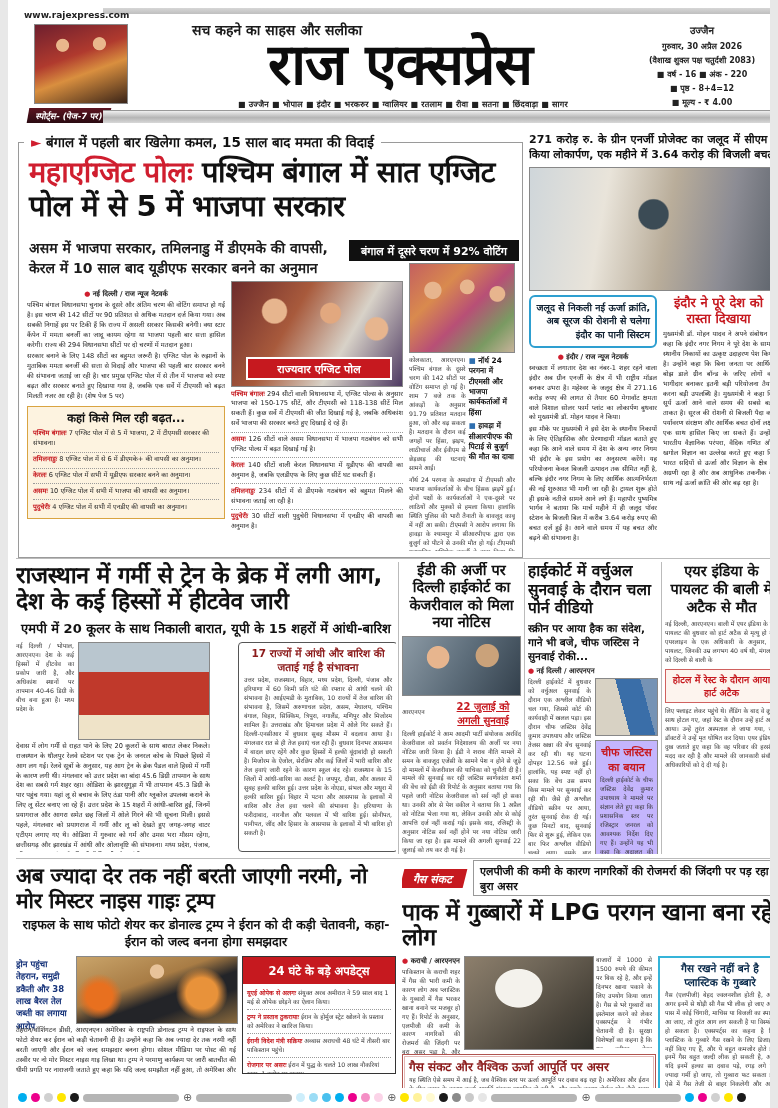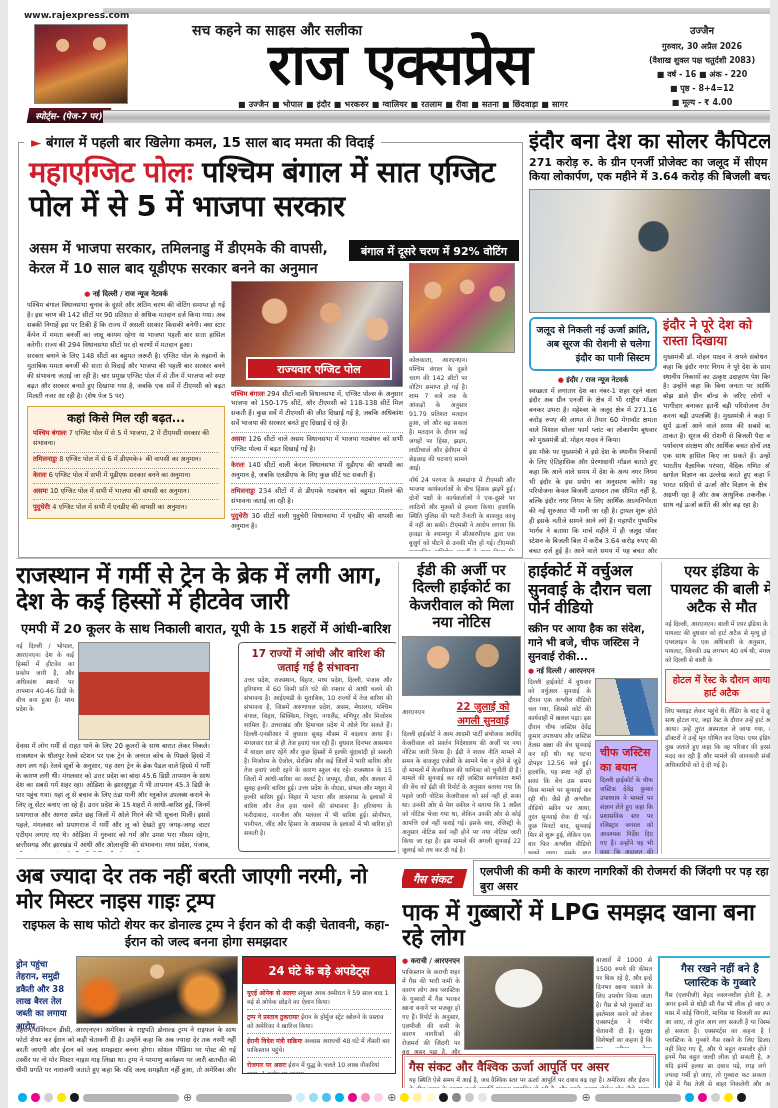--- a/index.html
+++ b/index.html
@@ -65,21 +65,21 @@
      radial-gradient(ellipse at 42% 34%,#f4f2ec 0 22%,rgba(0,0,0,0) 23%),
      linear-gradient(140deg,#8d7f6c 0%,#6f6658 35%,#4c463c 70%,#30302a 100%);}
   .ph-label{position:absolute;left:8%;bottom:6px;width:84%;background:#c6191f;color:#fff;
      font-size:11px;font-weight:bold;text-align:center;padding:2px 0;border:2px solid #fff;}
   .item-lbl{font-weight:bold;color:#c6191f;}
   .rule-item{border-bottom:1px dotted #9a9a9a;padding:2.5px 0;}
   .leadsbox{background:#fdf3e0;border:1px solid #d9a441;padding:3px 5px;}
   .leadsbox h4{margin:0 0 2px 0;font-size:11.5px;text-align:center;color:#111;}
   .bluebox{border:2px solid #2e9fd0;border-radius:6px;background:#fff;
      font-size:9.5px;font-weight:bold;text-align:right;line-height:1.45;padding:4px 5px;color:#123;}
-  .redhead{color:#c6191f;font-weight:800;text-align:left;}
+  .redhead{color:#c6191f;font-weight:800;text-align:center;}
   .box17{border:1px solid #555;border-radius:4px;padding:3px 5px;background:#fff;}
   .box17 h4{margin:0 0 2px;font-size:10.5px;text-align:center;color:#8c1b1b;}
   .cjbox{border:1px solid #888;padding:3px 4px;background:#c4b5fd;}
   .redline{color:#c6191f;font-weight:800;text-decoration:underline;text-align:center;}
   .pilotbox{border:1.5px solid #d0615f;background:#fdf4ee;color:#c6191f;
      font-size:9.5px;font-weight:bold;text-align:center;padding:3px;}
   .updates{border:1.5px solid #333;background:#fff;}
   .updates .uh{background:#c6191f;color:#fff;font-size:11.5px;font-weight:bold;text-align:center;padding:6px 0;}
   .gastab{background:#c6191f;color:#fff;font-size:11px;font-weight:bold;padding:2px 12px;
      transform:skewX(-14deg);display:inline-block;}
@@ -159,27 +159,30 @@
       <div class="tiny rule-item jt"><span class="item-lbl">असमः</span> <span>126 सीटों वाले असम विधानसभा में भाजपा गठबंधन को सभी एग्जिट पोल्स में बढ़त दिखाई गई है।</span></div>
       <div class="tiny rule-item jt"><span class="item-lbl">केरलः</span> <span>140 सीटों वाली केरल विधानसभा में यूडीएफ की वापसी का अनुमान है, जबकि एलडीएफ के लिए कुछ सीटें घट सकती हैं।</span></div>
       <div class="tiny rule-item jt"><span class="item-lbl">तमिलनाडुः</span> <span>234 सीटों में से डीएमके गठबंधन को बहुमत मिलने की संभावना जताई जा रही है।</span></div>
       <div class="tiny jt" style="padding:2.5px 0;"><span class="item-lbl">पुदुचेरीः</span> <span>30 सीटों वाली पुदुचेरी विधानसभा में एनडीए की वापसी का अनुमान है।</span></div>
     </div>
 
     <div class="abs" style="left:390px;top:120px;width:106px;height:288px;overflow:hidden;">
       <div class="ph ph-voters" style="height:88px;"></div>
       <div style="display:flex;gap:3px;margin-top:3px;">
         <div class="tiny2 jt" style="width:55%;">कोलकाता, आरएनएन। पश्चिम बंगाल के दूसरे चरण की 142 सीटों पर वोटिंग समाप्त हो गई है। शाम 7 बजे तक के आंकड़ों के अनुसार 91.79 प्रतिशत मतदान हुआ, जो और बढ़ सकता है। मतदान के दौरान कई जगहों पर हिंसा, झड़प, लाठीचार्ज और ईवीएम से छेड़छाड़ की घटनाएं सामने आईं।</div>
+        <div style="width:45%;">
+          <div class="sq-bullet" style="margin-bottom:3px;">नॉर्थ 24 परगना में टीएमसी और भाजपा कार्यकर्ताओं में हिंसा</div>
+          <div class="sq-bullet">हावड़ा में सीआरपीएफ की पिटाई से बुजुर्ग की मौत का दावा</div>
+        </div>
       </div>
       <div class="tiny2 jt" style="margin-top:3px;">नॉर्थ 24 परगना के अमडांगा में टीएमसी और भाजपा कार्यकर्ताओं के बीच हिंसक झड़पें हुईं। दोनों पक्षों के कार्यकर्ताओं ने एक-दूसरे पर लाठियों और मुक्कों से हमला किया। हालांकि स्थिति पुलिस की भारी तैनाती के बावजूद काबू में नहीं आ सकी। टीएमसी ने आरोप लगाया कि हावड़ा के श्यामपुर में सीआरपीएफ द्वारा एक बुजुर्ग को पीटने से उनकी मौत हो गई। टीएमसी महासचिव अभिषेक बनर्जी ने दावा किया कि बुजुर्ग अपने बेटे के साथ मतदान करने गए थे, तभी केंद्रीय बलों ने उन्हें धक्का दिया और बाद में पिटाई कर दी। अस्पताल ले जाने पर उन्हें मृत घोषित कर दिया गया। आज जिन 142 सीटों पर मतदान हुआ, उनमें से 123 सीटों पर टीएमसी ने 2021 के विधानसभा चुनाव में जीत हासिल की थी। पहले चरण में 152 सीटों पर 23 अप्रैल को रिकॉर्ड 93 प्रतिशत मतदान हुआ था। 4 मई को सभी 254 विधानसभा सीटों के परिणाम घोषित होंगे।</div>
     </div>
   </div>
 
   <div class="abs" style="left:521px;top:130px;width:249px;height:426px;overflow:hidden;">
-    <div class="bold" style="font-size:20.5px;line-height:1.1;">इंदौर बना देश का सोलर कैपिटल</div>
     <div class="bold jt" style="font-size:11px;line-height:1.35;margin-top:3px;">271 करोड़ रु. के ग्रीन एनर्जी प्रोजेक्ट का जलूद में सीएम ने किया लोकार्पण, एक महीने में 3.64 करोड़ की बिजली बचत</div>
     <div class="ph ph-solar" style="height:122px;margin-top:4px;"></div>
     <div style="display:flex;gap:6px;margin-top:4px;">
       <div style="width:128px;">
         <div class="bluebox">जलूद से निकली नई ऊर्जा क्रांति, अब सूरज की रोशनी से चलेगा इंदौर का पानी सिस्टम</div>
         <div class="byline" style="margin-top:4px;">इंदौर / राज न्यूज नेटवर्क</div>
         <div class="tiny jt" style="margin-top:3px;">स्वच्छता में लगातार देश का नंबर-1 शहर रहने वाला इंदौर अब ग्रीन एनर्जी के क्षेत्र में भी राष्ट्रीय मॉडल बनकर उभरा है। महेश्वर के जलूद क्षेत्र में 271.16 करोड़ रुपए की लागत से तैयार 60 मेगावॉट क्षमता वाले विशाल सोलर फार्म प्लांट का लोकार्पण बुधवार को मुख्यमंत्री डॉ. मोहन यादव ने किया।</div>
         <div class="tiny jt" style="margin-top:2px;height:130px;overflow:hidden;">इस मौके पर मुख्यमंत्री ने इसे देश के स्थानीय निकायों के लिए ऐतिहासिक और प्रेरणादायी मॉडल बताते हुए कहा कि आने वाले समय में देश के अन्य नगर निगम भी इंदौर के इस प्रयोग का अनुसरण करेंगे। यह परियोजना केवल बिजली उत्पादन तक सीमित नहीं है, बल्कि इंदौर नगर निगम के लिए आर्थिक आत्मनिर्भरता की नई शुरुआत भी मानी जा रही है। ट्रायल शुरू होते ही इसके नतीजे सामने आने लगे हैं। महापौर पुष्यमित्र भार्गव ने बताया कि मार्च महीने में ही जलूद पॉवर स्टेशन के बिजली बिल में करीब 3.64 करोड़ रुपए की बचत दर्ज हुई है। आने वाले समय में यह बचत और बढ़ने की संभावना है।</div>
       </div>
       <div style="width:111px;">
@@ -264,21 +267,21 @@
       </div>
       <div class="abs tiny jt" style="left:0;top:70px;width:220px;height:48px;overflow:hidden;">तेहरान/वॉशिंगटन डीसी, आरएनएन। अमेरिका के राष्ट्रपति डोनाल्ड ट्रम्प ने राइफल के साथ फोटो शेयर कर ईरान को कड़ी चेतावनी दी है। उन्होंने कहा कि अब ज्यादा देर तक नरमी नहीं बरती जाएगी और ईरान को जल्द समझदार बनना होगा। सोशल मीडिया पर पोस्ट की गई तस्वीर पर नो मोर मिस्टर नाइस गाइ लिखा था। ट्रम्प ने परमाणु कार्यक्रम पर जारी बातचीत की धीमी प्रगति पर नाराजगी जताते हुए कहा कि यदि जल्द समझौता नहीं हुआ, तो अमेरिका और सख्त रुख अपनाएगा। (शेष पेज 5 पर)</div>
     </div>
   </div>
 
   <div class="abs" style="left:394px;top:860px;width:376px;height:228px;overflow:hidden;">
     <div style="display:flex;align-items:center;gap:8px;">
       <span class="gastab">गैस संकट</span>
       <span class="gasstrip" style="flex:1;">एलपीजी की कमी के कारण नागरिकों की रोजमर्रा की जिंदगी पर पड़ रहा बुरा असर</span>
     </div>
-    <div class="bold" style="font-size:23px;line-height:1.1;margin-top:4px;letter-spacing:-.3px;">पाक में गुब्बारों में LPG समझद खाना बना रहे लोग</div>
+    <div class="bold" style="font-size:23px;line-height:1.1;margin-top:4px;letter-spacing:-.3px;">पाक में गुब्बारों में LPG परगन खाना बना रहे लोग</div>
     <div style="position:relative;margin-top:5px;height:160px;">
       <div class="abs" style="left:0;top:0;width:58px;">
         <div class="byline">कराची / आरएनएन</div>
         <div class="tiny2 jt" style="margin-top:3px;height:150px;overflow:hidden;">पाकिस्तान के कराची शहर में गैस की भारी कमी के कारण लोग अब प्लास्टिक के गुब्बारों में गैस भरकर खाना बनाने पर मजबूर हो गए हैं। रिपोर्ट के अनुसार, एलपीजी की कमी के कारण नागरिकों की रोजमर्रा की जिंदगी पर बुरा असर पड़ा है, और यह स्थिति खासतौर पर कराची के ओल्ड टाउन इलाके में देखी गई है, जिसमें मोमिनाबाद क्षेत्र भी शामिल है। यहां के लोग कहते हैं कि अनिश्चित गैस सप्लाई के कारण उनके पास कोई दूसरा विकल्प नहीं है।</div>
       </div>
       <div class="abs ph ph-balloon" style="left:62px;top:0;width:128px;height:92px;"></div>
       <div class="abs tiny2 jt" style="left:194px;top:0;width:56px;height:92px;overflow:hidden;">बाजारों में 1000 से 1500 रुपये की कीमत पर बिक रहे है, और इन्हें दिनभर खाना पकाने के लिए उपयोग किया जाता है। गैस से भरे गुब्बारों का इस्तेमाल करने को लेकर एक्सपर्ट्स ने गंभीर चेतावनी दी है। सुरक्षा विशेषज्ञों का कहना है कि यह तरीका बेहद खतरनाक है। (शेष पेज 5 पर)</div>
       <div class="abs impactbox" style="left:0;top:98px;width:240px;height:56px;overflow:hidden;">
         <h4>गैस संकट और वैश्विक ऊर्जा आपूर्ति पर असर</h4>
         <div class="tiny2 jt">यह स्थिति ऐसे समय में आई है, जब वैश्विक स्तर पर ऊर्जा आपूर्ति पर दबाव बढ़ रहा है। अमेरिका और ईरान के बीच तनाव के कारण ऊर्जा आपूर्ति श्रृंखला प्रभावित हो रही है, और इसके कारण होर्मुज स्ट्रेट जैसे अहम समुद्री मार्गों पर भी असर पड़ा है। पाकिस्तान में गैस की कमी पहले से ही एक गंभीर समस्या बनी हुई है, और सर्दियों में तो यह संकट और भी गहरा जाता है, क्योंकि उस दौरान गैस की मांग और सप्लाई के बीच अंतर और बढ़ जाता है।</div>

